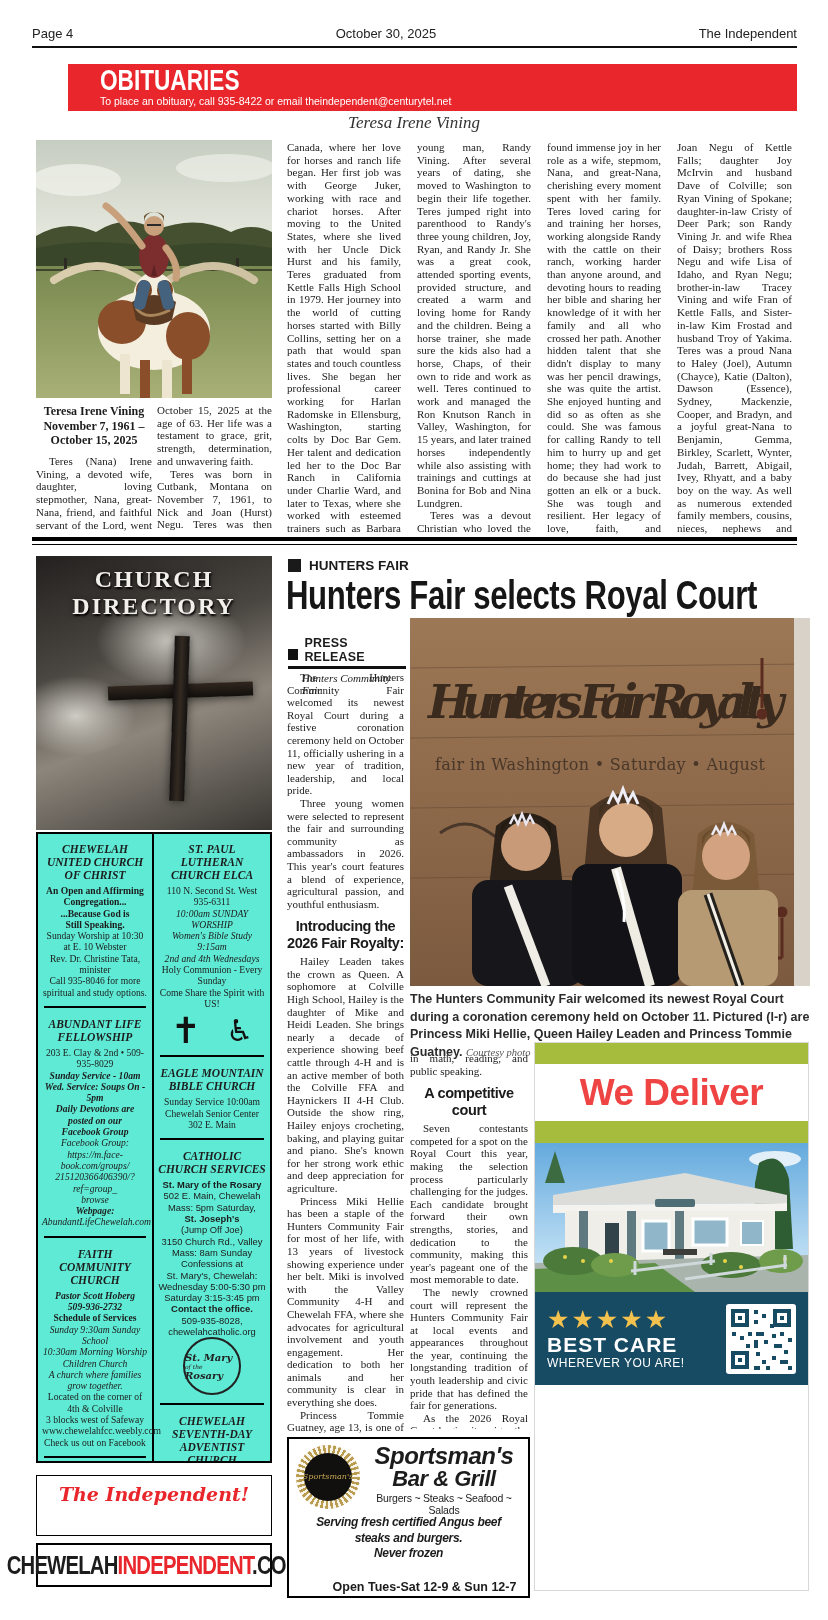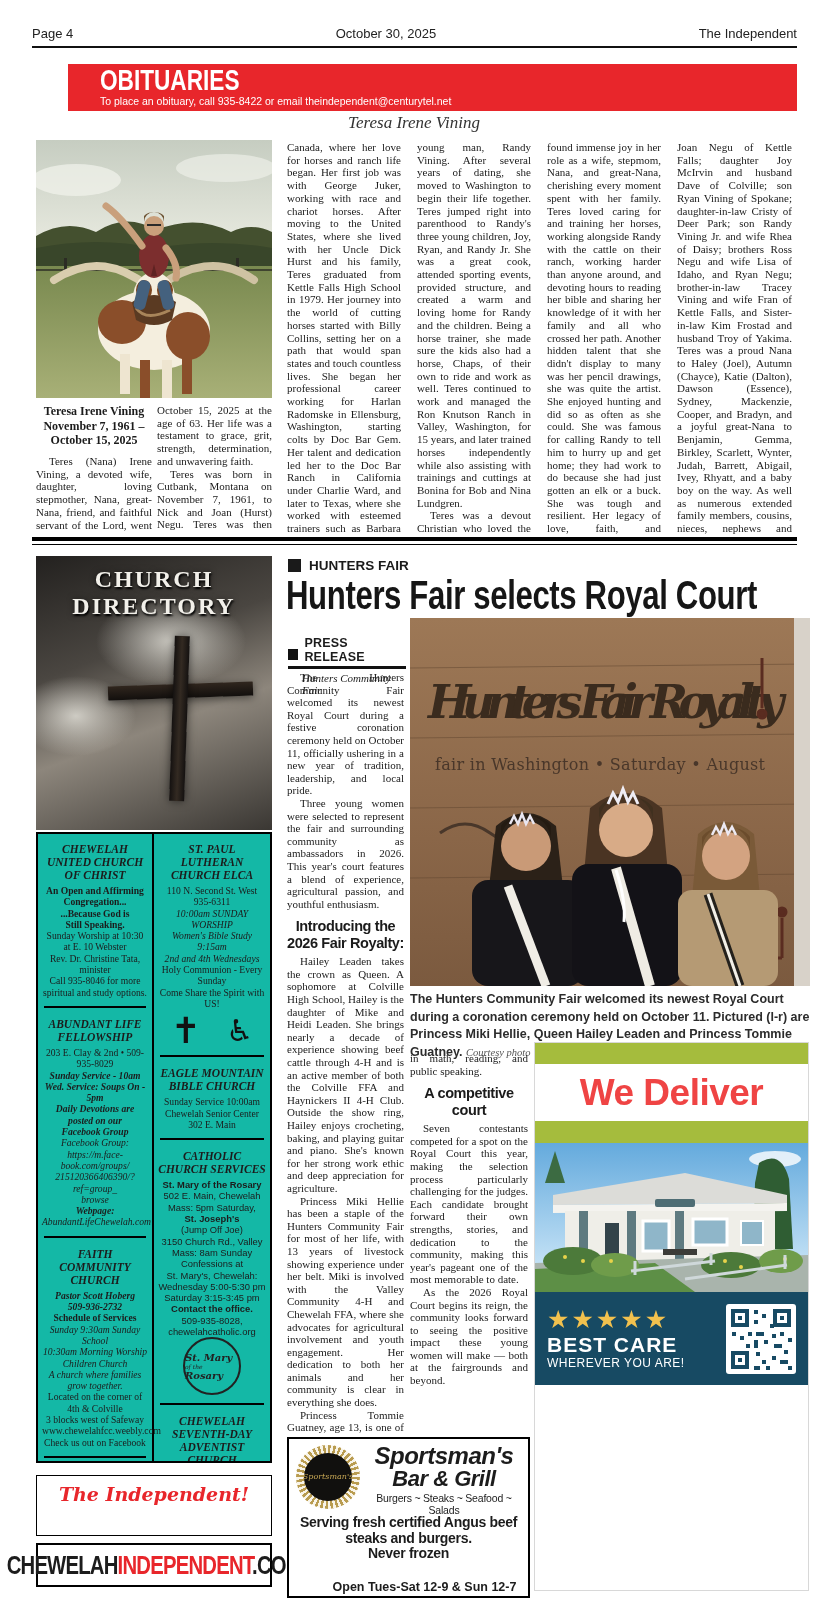--- a/index.html
+++ b/index.html
@@ -34,21 +34,21 @@
   .rule-thick { position:absolute; left:32px; top:537px; width:765px; height:4px; background:#000; }
   .rule-thin  { position:absolute; left:32px; top:544px; width:765px; height:1px; background:#000; }
 
   
   .church-banner { position:absolute; left:36px; top:556px; width:236px; height:274px; background:linear-gradient(160deg,#23211f 0%, #4a4641 35%, #8d867c 60%, #3a3733 100%); overflow:hidden; }
   .church-banner .cloud { position:absolute; border-radius:50%; background:radial-gradient(closest-side, rgba(230,228,220,.8), rgba(230,228,220,0)); }
   .church-banner .title { position:absolute; left:0; top:10px; width:100%; text-align:center; font-family:"Liberation Serif", serif; font-weight:700; font-size:24px; letter-spacing:2px; color:#f2f0ea; text-shadow:1px 2px 2px #000, 0 0 6px #00000088; transform:scaleX(1.0); }
   .cross-v { position:absolute; left:136px; top:80px; width:15px; height:165px; background:linear-gradient(90deg,#141110,#332a22,#141110); transform:rotate(2deg); box-shadow:0 0 10px rgba(0,0,0,.6); }
   .cross-h { position:absolute; left:72px; top:128px; width:145px; height:14px; background:linear-gradient(#30261e,#120f0d); transform:rotate(-2deg); box-shadow:0 2px 8px rgba(0,0,0,.5); }
 
-  .church-box { position:absolute; left:36px; top:832px; width:236px; height:631px; border:2px solid #000; display:flex; overflow:hidden; background:#14b8a6; }
+  .church-box { position:absolute; left:36px; top:832px; width:236px; height:631px; border:2px solid #000; display:flex; overflow:hidden; background:#5eead4; }
   .church-colL { width:50%; border-right:2px solid #000; padding:5px 4px; }
   .church-colR { width:50%; padding:5px 4px; }
   .church-entry { padding:1px 0 2px; }
   .church-name { font-weight:700; font-style:italic; font-size:11.5px; line-height:13px; text-align:center; margin:3px 0 3px; }
   .cline { font-size:9.6px; line-height:11.3px; text-align:center; }
   .s-b  { font-weight:700; }
   .s-i  { font-style:italic; }
   .s-bi { font-weight:700; font-style:italic; }
   .s-sb { font-family:"Liberation Sans", sans-serif; font-weight:700; font-size:9.4px; }
   .s-sn { font-family:"Liberation Sans", sans-serif; font-size:9.4px; }
@@ -92,21 +92,21 @@
 
   
   .sportsman { position:absolute; left:287px; top:1437px; width:243px; height:161px; border:2.5px solid #000; background:#fff; overflow:hidden; }
   .sp-logo { position:absolute; left:7px; top:6px; width:64px; height:64px; border-radius:50%; background:repeating-conic-gradient(#b99c50 0deg 5deg, #f8f4e9 5deg 10deg); display:flex; align-items:center; justify-content:center; }
   .sp-logo .inner { width:48px; height:48px; border-radius:50%; background:#11100e; color:#c8a855; font-family:"DejaVu Serif", serif; font-style:italic; font-size:8px; display:flex; align-items:center; justify-content:center; text-align:center; line-height:8px; }
   .sp-title { position:absolute; left:72px; top:4px; width:166px; text-align:center; font-family:"Liberation Sans", sans-serif; font-weight:700; font-style:italic; }
   .sp-t1 { font-size:24px; line-height:25px; letter-spacing:-.5px; }
   .sp-t2 { font-size:22px; line-height:22px; letter-spacing:-.5px; }
   .sp-tag { font-size:10.5px; font-weight:400; font-style:normal; margin-top:2px; letter-spacing:-.2px; }
   .sp-body { position:absolute; left:0; top:76px; width:100%; text-align:center; font-family:"Liberation Sans", sans-serif; }
-  .sp-serve { font-weight:700; font-size:14px; line-height:15.5px; letter-spacing:-.3px; }
+  .sp-serve { font-weight:700; font-style:italic; font-size:12px; line-height:15.5px; letter-spacing:-.3px; }
   .sp-hours { font-weight:700; font-size:12.5px; margin-top:18px;padding-left:32px; }
   .sp-addr { font-weight:700; font-size:18px; letter-spacing:.3px; margin-top:2px; }
 
   
   .pharm { position:absolute; left:535px; top:1043px; width:273px; height:547px; background:#fff; box-shadow:0 0 0 1px #d8d8d8; overflow:hidden; font-family:"Liberation Sans", sans-serif; }
   .ph-navy1 { height:205px; background:#174a63; color:#fff; text-align:center; padding-top:26px; }
   .ph-brand { display:flex; align-items:center; justify-content:center; gap:4px; font-family:"Liberation Serif", serif; font-size:27px; color:#fff; line-height:28px; }
   .ph-name { color:#a5bc3d; font-weight:700; font-size:30px; line-height:33px; letter-spacing:1.5px; margin-top:6px; }
   .ph-name2 { color:#a5bc3d; font-weight:700; font-size:30px; line-height:33px; letter-spacing:1px; }
   .ph-addr { font-size:19px; font-weight:400; letter-spacing:.5px; margin-top:8px; }
@@ -422,20 +422,21 @@
   </div>
   <p>Hailey Leaden takes the crown as Queen. A sophomore at Colville High School, Hailey is the daughter of Mike and Heidi Leaden. She brings nearly a decade of experience showing beef cattle through 4-H and is an active member of both the Colville FFA and Haynickers II 4-H Club. Outside the show ring, Hailey enjoys crocheting, baking, and playing guitar and piano. She's known for her strong work ethic and deep appreciation for agriculture.</p>
   <p>Princess Miki Hellie has been a staple of the Hunters Community Fair for most of her life, with 13 years of livestock showing experience under her belt. Miki is involved with the Valley Community 4-H and Chewelah FFA, where she advocates for agricultural involvement and youth engagement. Her dedication to both her animals and her community is clear in everything she does.</p>
   <p>Princess Tommie Guatney, age 13, is one of 12 siblings and has been dreaming of wearing the fair crown for as long as she can remember. A member of Valley Community 4-H, she's spent the past three years developing her skills as a cattle showman. In addition to her love for agriculture, Tommie enjoys riding horses, playing volleyball, listening to country music, and excelling in school — especially</p>
 </div>
 
 <div class="art-col ac2">
   <p class="noind">in math, reading, and public speaking.</p>
   <div class="subhead">A competitive court</div>
   <p>Seven contestants competed for a spot on the Royal Court this year, making the selection process particularly challenging for the judges. Each candidate brought forward their own strengths, stories, and dedication to the community, making this year's pageant one of the most memorable to date.</p>
+  <p>The newly crowned court will represent the Hunters Community Fair at local events and appearances throughout the year, continuing the longstanding tradition of youth leadership and civic pride that has defined the fair for generations.</p>
   <p>As the 2026 Royal Court begins its reign, the community looks forward to seeing the positive impact these young women will make — both at the fairgrounds and beyond.</p>
 </div>
 
 <div class="sportsman">
   <div class="sp-logo">
     <div class="inner">Sportsman's</div>
   </div>
   <div class="sp-title">
     <div class="sp-t1">Sportsman's</div>
     <div class="sp-t2">Bar &amp; Grill</div>

